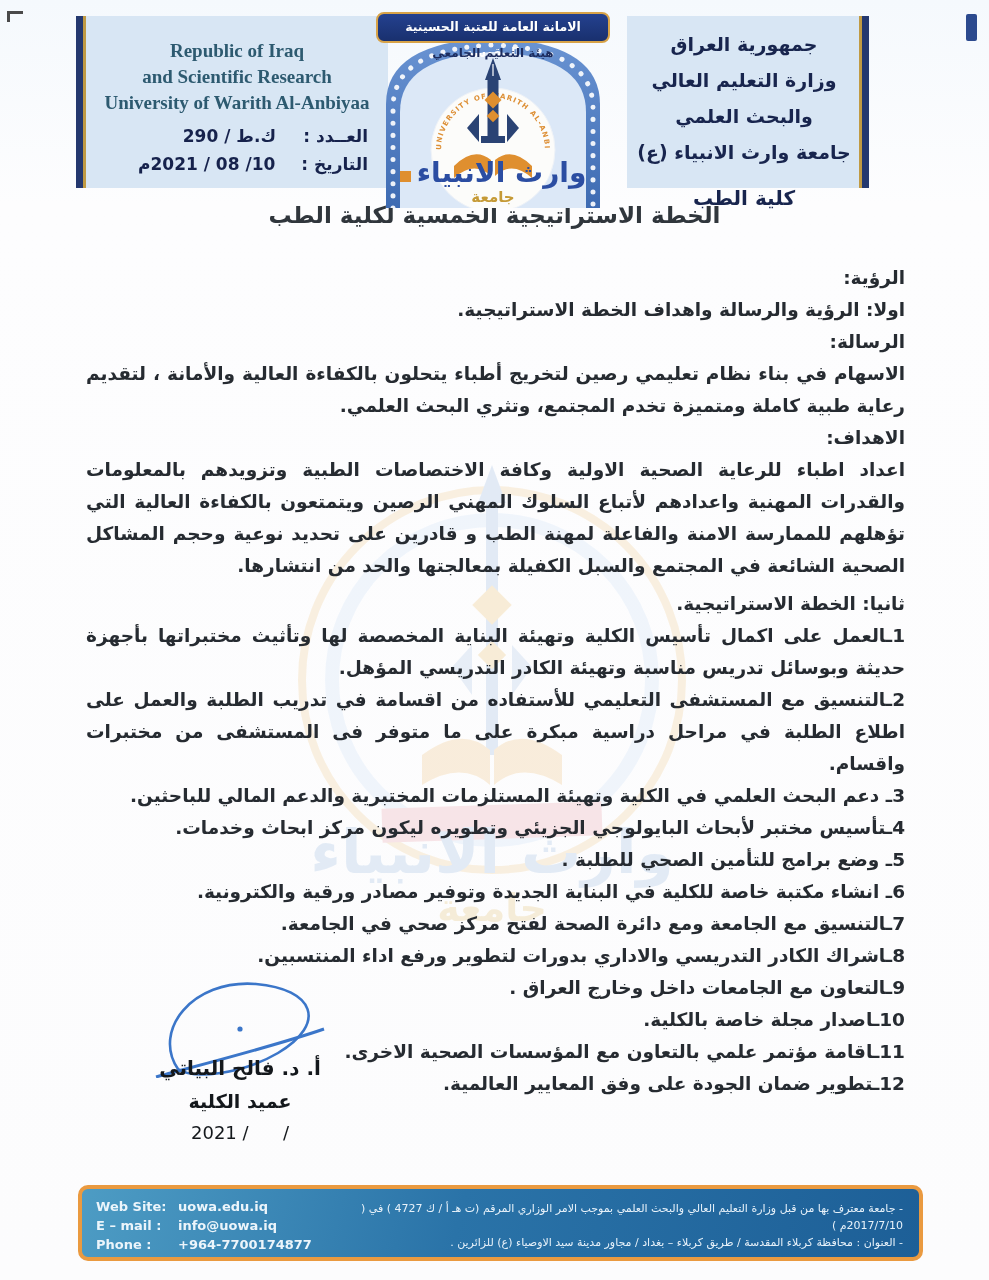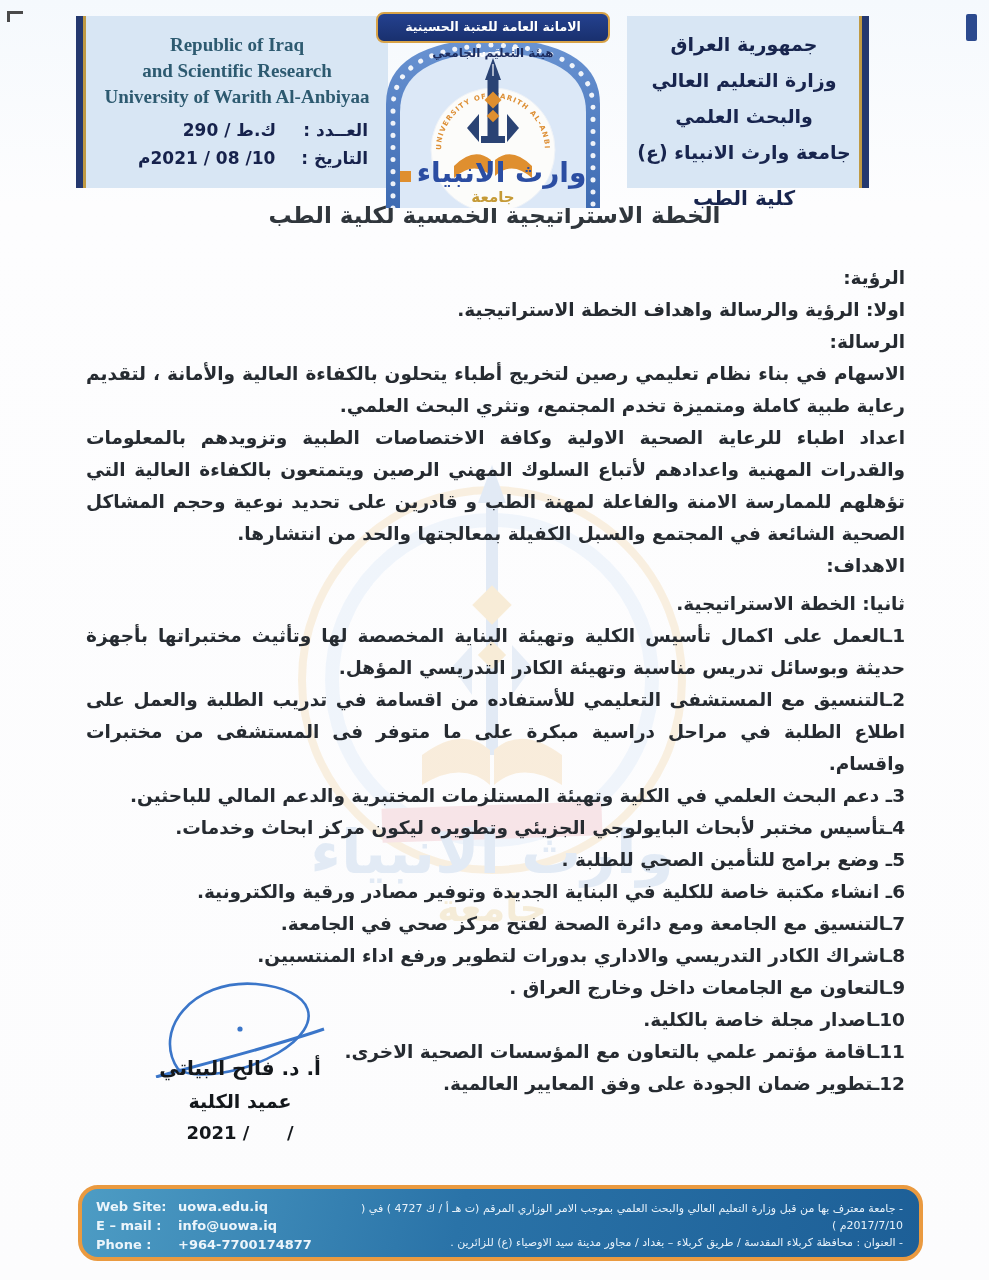--- a/index.html
+++ b/index.html
@@ -12,21 +12,21 @@
   }
   
   .corner-h { position:absolute; left:7px; top:11px; width:16px; height:3px; background:#4a4a4a; }
   .corner-v { position:absolute; left:7px; top:11px; width:3px; height:11px; background:#4a4a4a; }
   .edge-wedge { position:absolute; left:966px; top:14px; width:11px; height:27px; background:#2c4a8e; border-radius:2px; }
 
   
   .hdr-box {
     position:absolute; top:16px; height:172px; background:#d8e6f4;
   }
-  .hdr-left { left:76px; width:312px; padding:16px 6px 0 16px; }
+  .hdr-left { left:76px; width:312px; padding:22px 6px 0 16px; }
   .hdr-right { left:627px; width:242px; padding:10px 14px 0 6px; }
   .stripe { position:absolute; top:0; bottom:0; width:11px; }
   .stripe-left { left:0; background:linear-gradient(to right,#24386f 0 7px,#c09a43 7px 10px,#d8e6f4 10px); }
   .stripe-right { right:0; background:linear-gradient(to left,#24386f 0 7px,#c09a43 7px 10px,#d8e6f4 10px); }
   .en-line {
     font-family:"Liberation Serif",serif; font-weight:700; font-size:19px;
     color:#2d5a70; text-align:center; line-height:26px;
   }
   .num-block { direction:rtl; margin-top:6px; padding-right:14px; color:#16224c; }
   .num-row { display:flex; align-items:baseline; gap:26px; font-size:17px; font-weight:700; line-height:28px; }
@@ -74,26 +74,26 @@
   }
   .sec2 { margin-top:6px; }
 
   
   .sig-svg { position:absolute; left:148px; top:973px; z-index:2; }
   .sig-name { position:absolute; left:118px; top:1056px; width:244px; text-align:center;
     font-size:20px; font-weight:800; color:#14181c; direction:rtl; z-index:2; }
   .sig-title { position:absolute; left:118px; top:1090px; width:244px; text-align:center;
     font-size:19px; font-weight:700; color:#14181c; direction:rtl; z-index:2; }
   .sig-date { position:absolute; left:118px; top:1122px; width:244px; text-align:center;
-    font-size:18px; font-weight:700; color:#14181c; direction:ltr; white-space:pre; z-index:2; }
+    font-size:18px; font-weight:400; color:#14181c; direction:ltr; white-space:pre; z-index:2; }
 
   
   .footer {
     position:absolute; left:78px; top:1185px; width:845px; height:76px;
-    border:4px solid #ea9a40; border-radius:20px;
+    border:4px solid #ea9a40; border-radius:10px;
     background:linear-gradient(105deg,#4d9cc4 0%,#2a73a8 45%,#1d5f97 100%);
     display:flex; padding:8px 16px 6px 14px; color:#ecf5fb; z-index:2;
   }
   .f-left { width:252px; }
   .f-row { display:flex; font-size:13px; font-weight:600; line-height:19px; }
   .f-row .f-lbl { width:82px; }
   .f-right { flex:1; direction:rtl; text-align:right; font-size:11px; line-height:17px; padding-top:3px; color:#e8f2fa; }
 </style>
 </head>
 <body>
@@ -181,22 +181,22 @@
     <text x="220" y="466" text-anchor="middle" font-size="38" font-weight="800" fill="#efddb4">جامعة</text>
   </svg>
 
   <div class="doc-title">الخطة الاستراتيجية الخمسية لكلية الطب</div>
 
   <div class="doc-body">
     <div>الرؤية:</div>
     <div>اولا: الرؤية والرسالة واهداف الخطة الاستراتيجية.</div>
     <div>الرسالة:</div>
     <div>الاسهام في بناء نظام تعليمي رصين لتخريج أطباء يتحلون بالكفاءة العالية والأمانة ، لتقديم رعاية طبية كاملة ومتميزة تخدم المجتمع، وتثري البحث العلمي.</div>
+    <div>الاهداف:</div>
     <div>اعداد اطباء للرعاية الصحية الاولية وكافة الاختصاصات الطبية وتزويدهم بالمعلومات والقدرات المهنية واعدادهم لأتباع السلوك المهني الرصين ويتمتعون بالكفاءة العالية التي تؤهلهم للممارسة الامنة والفاعلة لمهنة الطب و قادرين على تحديد نوعية وحجم المشاكل الصحية الشائعة في المجتمع والسبل الكفيلة بمعالجتها والحد من انتشارها.</div>
-    <div>الاهداف:</div>
     <div class="sec2">ثانيا: الخطة الاستراتيجية.</div>
     <div>1ـالعمل على اكمال تأسيس الكلية وتهيئة البناية المخصصة لها وتأثيث مختبراتها بأجهزة حديثة وبوسائل تدريس مناسبة وتهيئة الكادر التدريسي المؤهل.</div>
     <div>2ـالتنسيق مع المستشفى التعليمي للأستفاده من اقسامة في تدريب الطلبة والعمل على اطلاع الطلبة في مراحل دراسية مبكرة على ما متوفر فى المستشفى من مختبرات واقسام.</div>
     <div>3ـ دعم البحث العلمي في الكلية وتهيئة المستلزمات المختبرية والدعم المالي للباحثين.</div>
     <div>4ـتأسيس مختبر لأبحاث البايولوجي الجزيئي وتطويره ليكون مركز ابحاث وخدمات.</div>
     <div>5ـ وضع برامج للتأمين الصحي للطلبة .</div>
     <div>6ـ انشاء مكتبة خاصة للكلية في البناية الجديدة وتوفير مصادر ورقية والكترونية.</div>
     <div>7ـالتنسيق مع الجامعة ومع دائرة الصحة لفتح مركز صحي في الجامعة.</div>
     <div>8ـاشراك الكادر التدريسي والاداري بدورات لتطوير ورفع اداء المنتسبين.</div>
     <div>9ـالتعاون مع الجامعات داخل وخارج العراق .</div>

